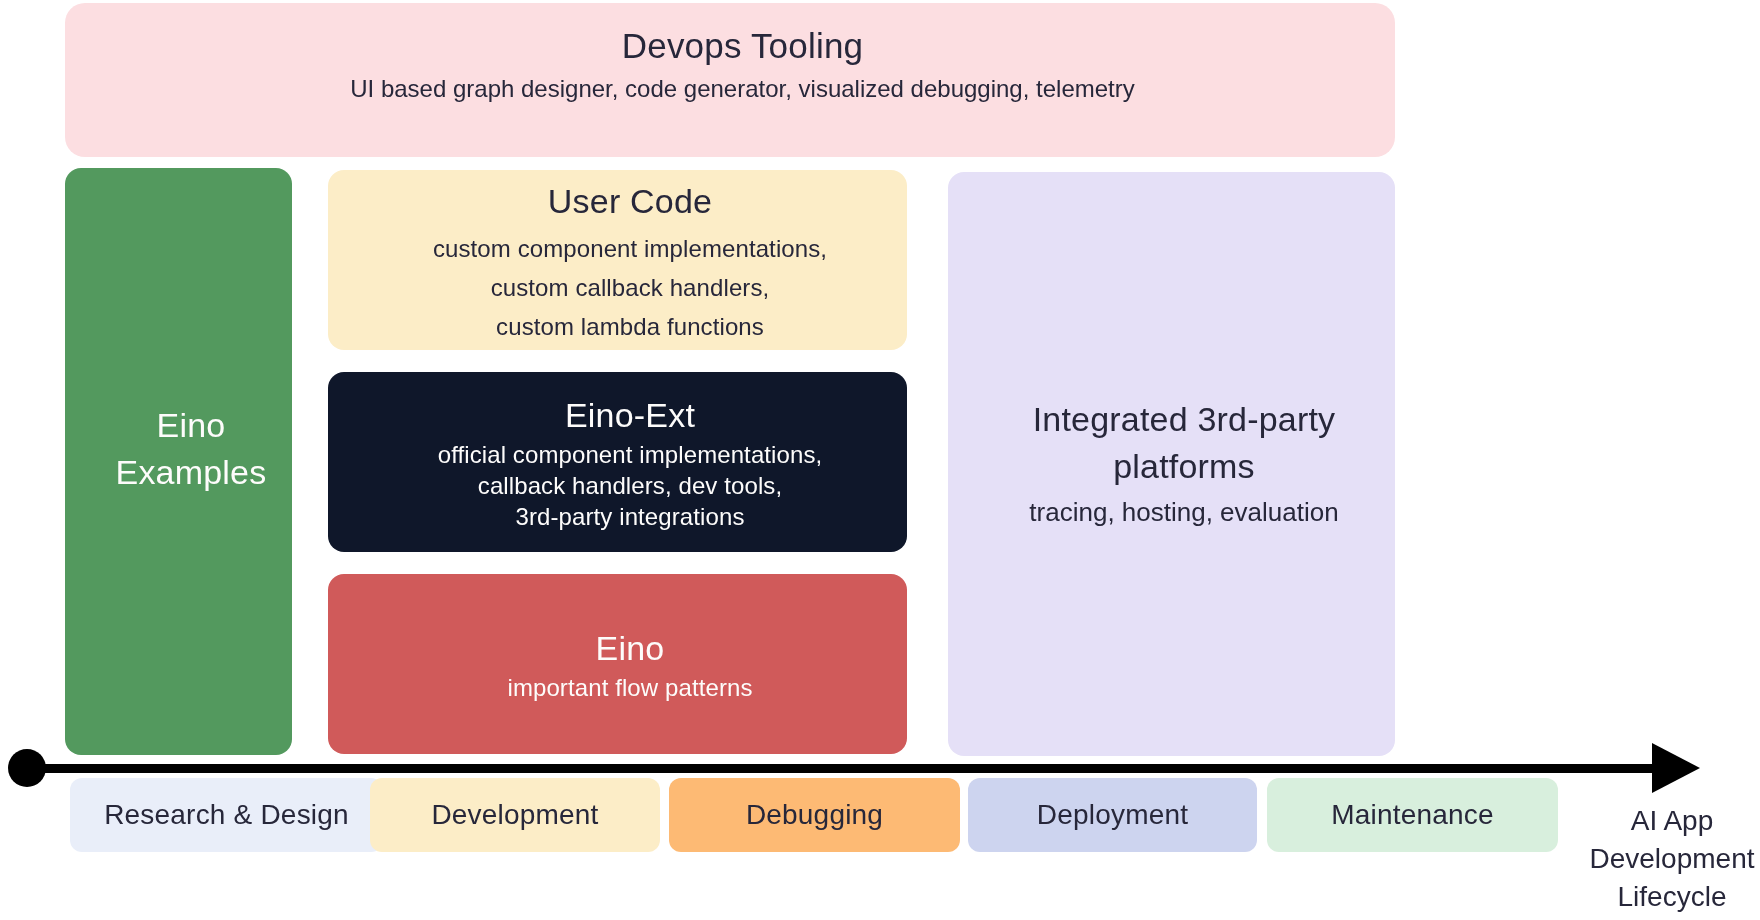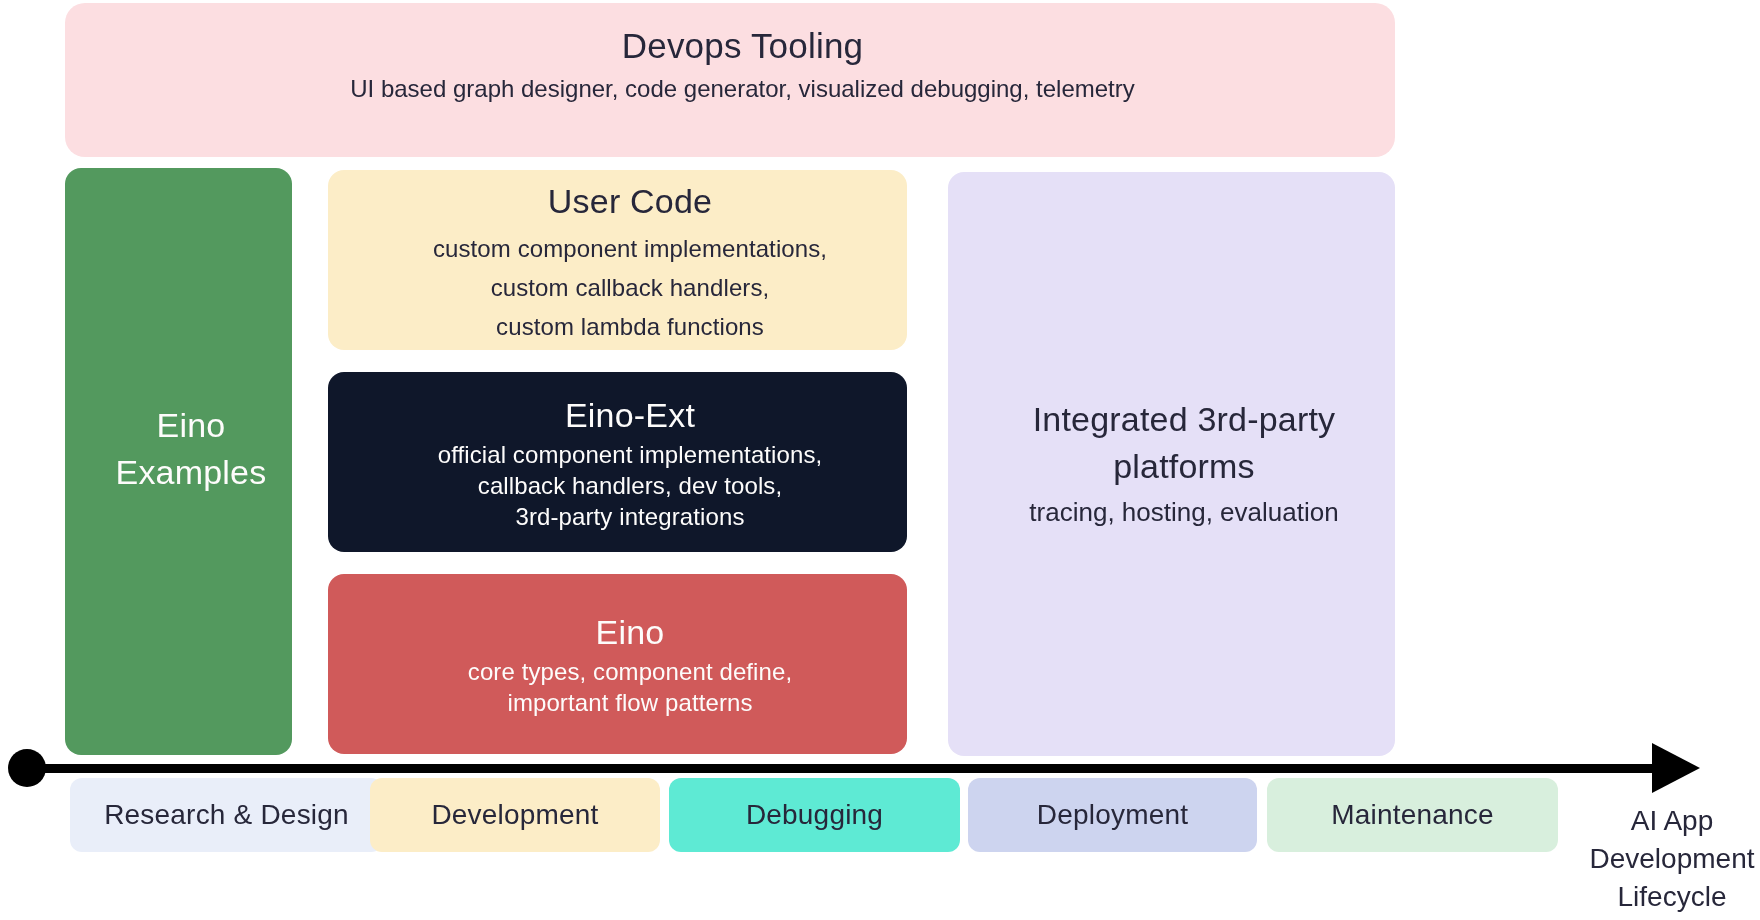--- a/index.html
+++ b/index.html
@@ -156,21 +156,20 @@
 
   <section class="box stack-box stack-1 light" style="background-color: #0f172a;">
     <div class="h1">Eino-Ext</div>
     <div class="body-line">official component implementations,</div>
     <div class="body-line">callback handlers, dev tools,</div>
     <div class="body-line">3rd-party integrations</div>
   </section>
 
   <section class="box stack-box stack-2 light" style="background-color: rgb(208, 90, 90);">
     <div class="h1">Eino</div>
-    <div class="body-line">core types, component define,</div>
     <div class="body-line">important flow patterns</div>
   </section>
 
   <section class="box platforms" style="background-color: rgb(229, 224, 247);">
     <div class="h1">Integrated 3rd-party</div>
     <div class="h1">platforms</div>
     <div class="sub">tracing, hosting, evaluation</div>
   </section>
 
   <div>
@@ -178,21 +177,21 @@
     <div class="axis-line" style="background-color: rgb(0, 0, 0);"></div>
     <div class="axis-head" style="border-left-color: rgb(0, 0, 0);"></div>
   </div>
 
   <div class="stage stage-0" style="background-color: rgb(233, 238, 249);">
     <span class="stage-label">Research &amp; Design</span>
   </div>
   <div class="stage stage-1" style="background-color: rgb(252, 237, 199);">
     <span class="stage-label">Development</span>
   </div>
-  <div class="stage stage-2" style="background-color: #5eead4;">
+  <div class="stage stage-2" style="background-color: #fdba74;">
     <span class="stage-label">Debugging</span>
   </div>
   <div class="stage stage-3" style="background-color: rgb(205, 212, 239);">
     <span class="stage-label">Deployment</span>
   </div>
   <div class="stage stage-4" style="background-color: rgb(216, 239, 221);">
     <span class="stage-label">Maintenance</span>
   </div>
 
   <div class="axis-caption">

